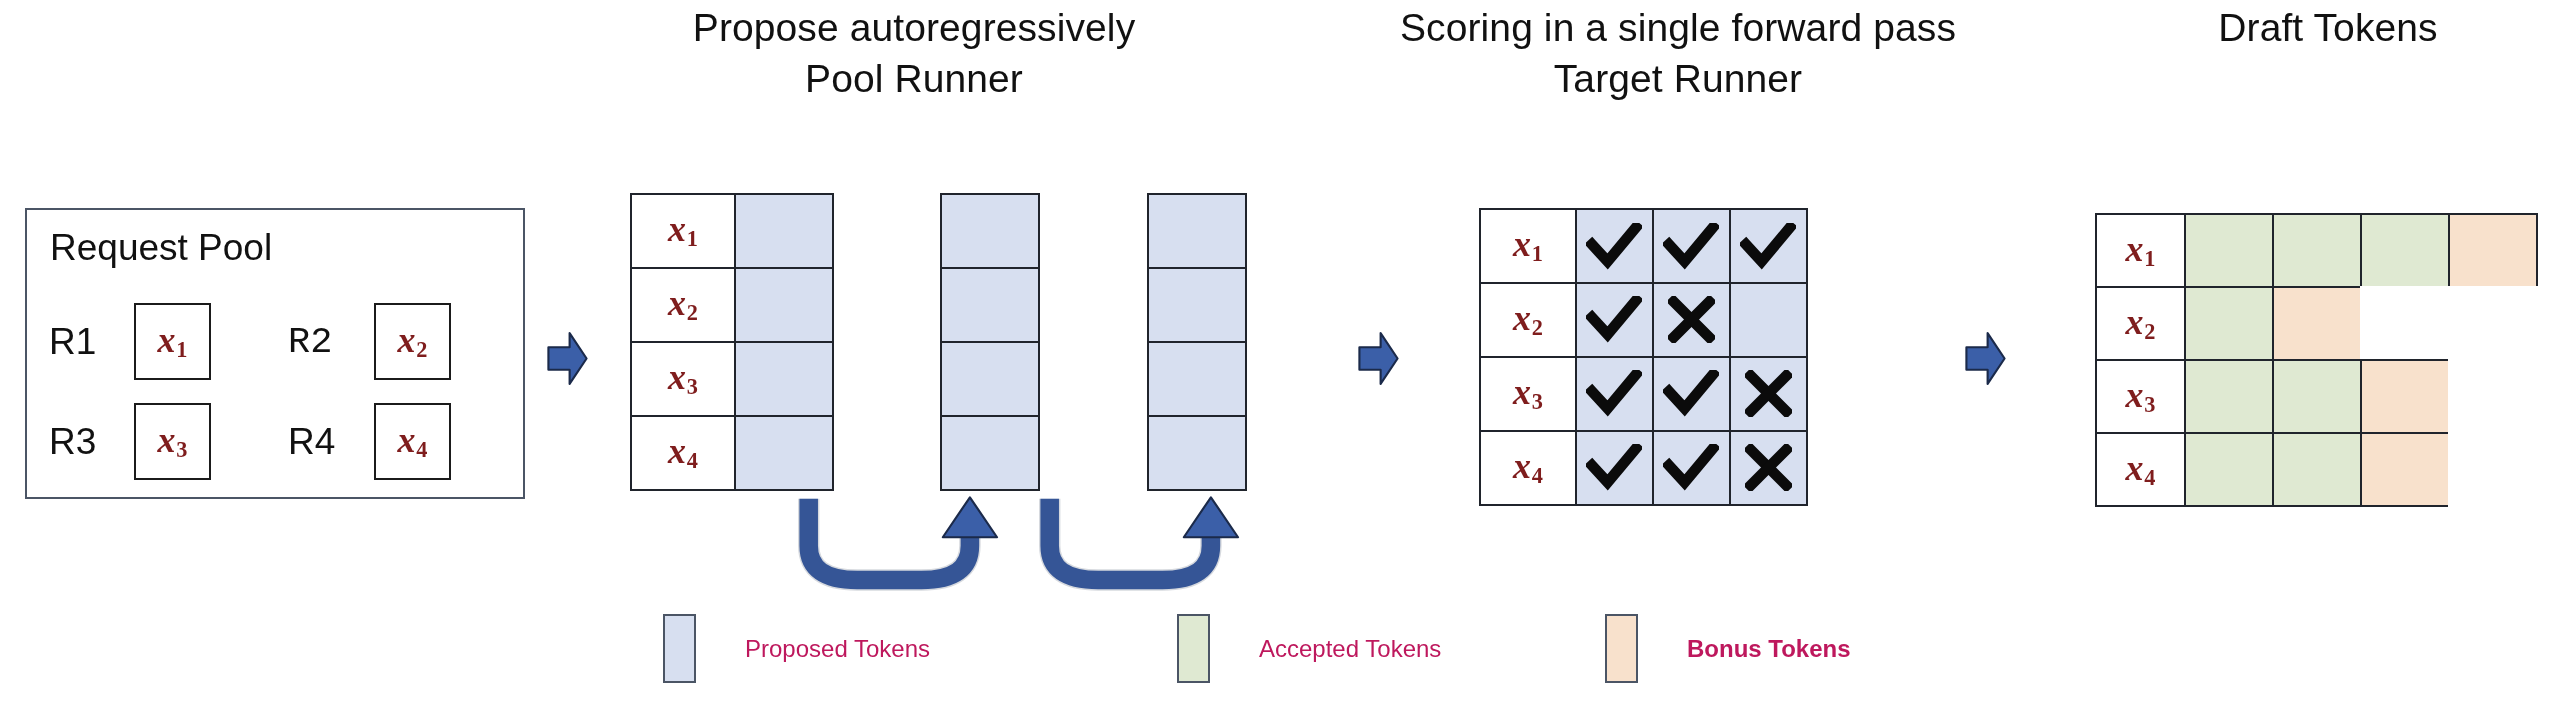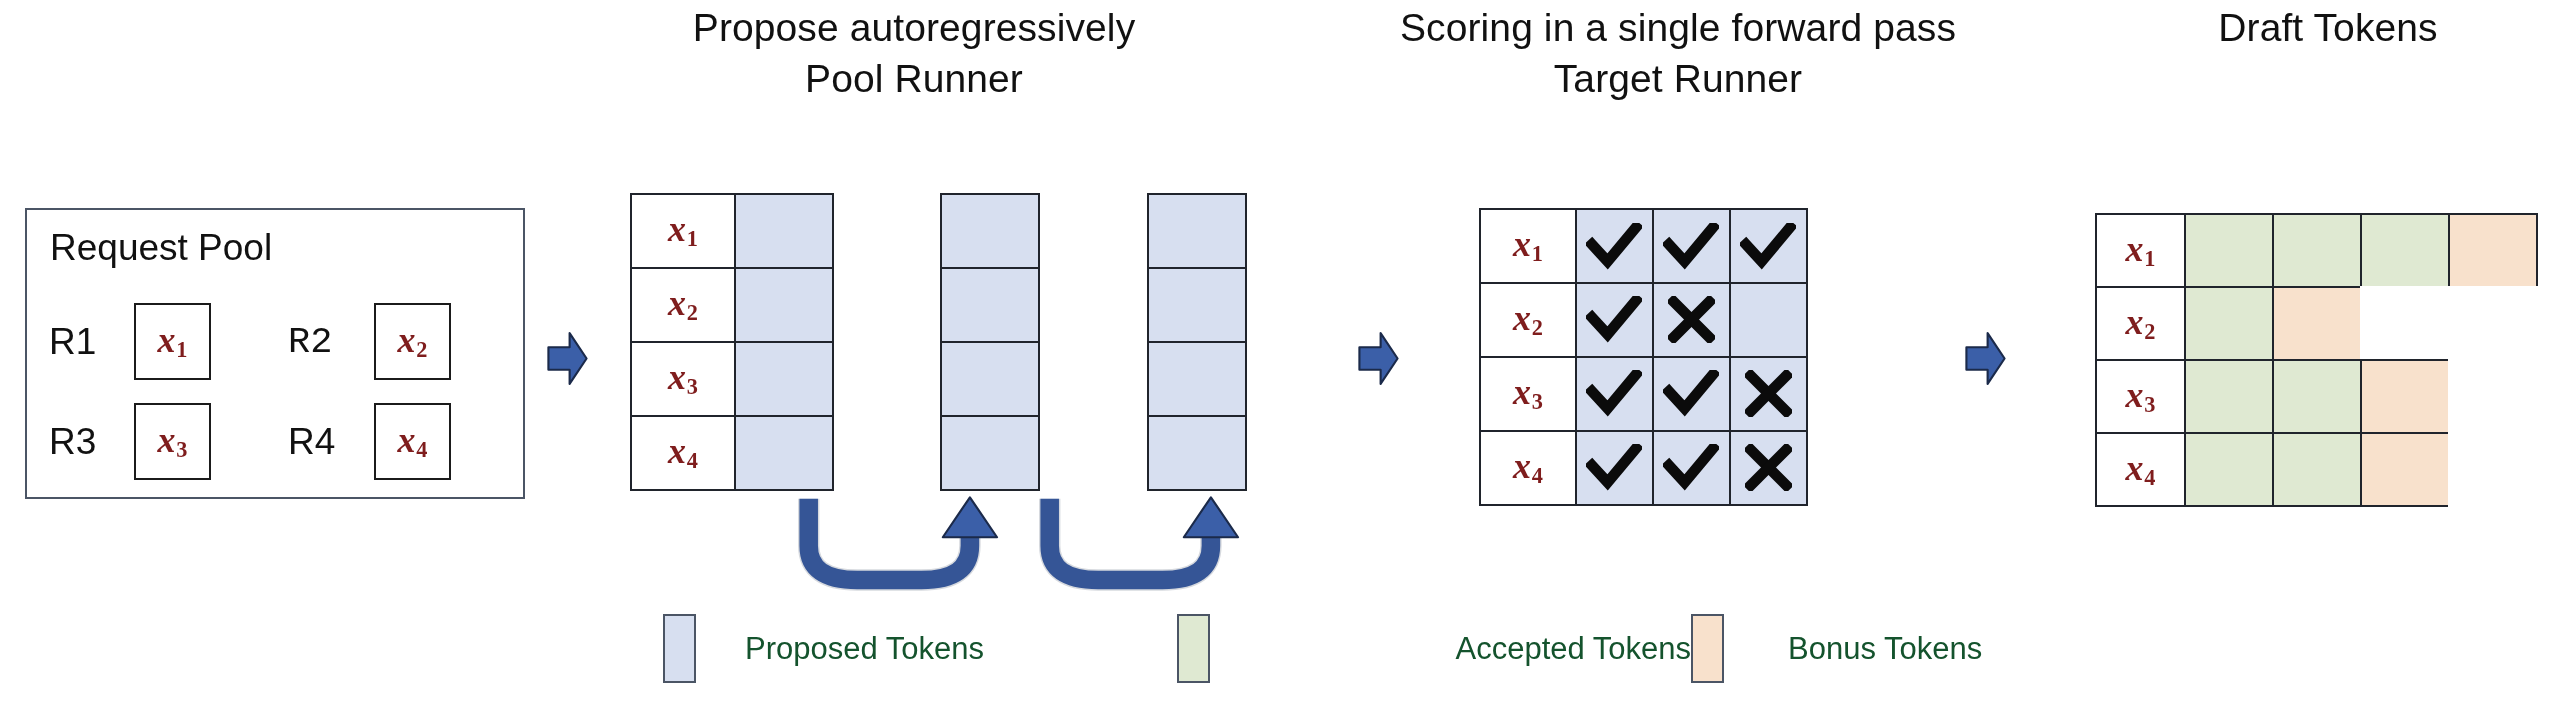--- a/index.html
+++ b/index.html
@@ -25,21 +25,21 @@
   .tgtcell{width:79px;height:76px;border:2.1px solid #20242c;box-sizing:border-box;background:#d7dff0;
            display:flex;align-items:center;justify-content:center;}
   .acccell{width:90px;height:75px;border:2.1px solid #20242c;box-sizing:border-box;}
   .acc-green{background:#dfe9d2;}
   .acc-orange{background:#f8e1cc;}
   .acc-empty{background:#fff;border-color:transparent;}
   svg.mk{display:block;}
 
   
   .legend-sw{width:33px;height:69px;border:2.9px solid #4b5565;box-sizing:border-box;}
-  .legend-tx{font-size:31px;color:#14532d;white-space:nowrap;}
+  .legend-tx{font-size:24px;color:#be185d;white-space:nowrap;}
 </style>
 </head>
 <body>
 
 <div class="abs hdr" style="left:664px;top:5.7px;width:500px;">Propose autoregressively</div>
 <div class="abs hdr" style="left:664px;top:57px;width:500px;">Pool Runner</div>
 
 <div class="abs hdr" style="left:1378px;top:5.7px;width:600px;">Scoring in a single forward pass</div>
 <div class="abs hdr" style="left:1378px;top:57px;width:600px;">Target Runner</div>
 
@@ -266,23 +266,23 @@
     <div class="acccell acc-empty" style="margin-left:-2.1px;"></div>
   </div>
 </div>
 
 <div class="abs" style="left:663px;top:614px;">
   <div style="display:flex;align-items:center;">
     <div style="display:flex;align-items:center;width:514px;">
       <div class="legend-sw" style="background:#d7dff0;"></div>
       <div class="legend-tx" style="margin-left:49px;">Proposed Tokens</div>
     </div>
-    <div style="display:flex;align-items:center;width:514px;justify-content:space-between;">
+    <div style="display:flex;align-items:center;width:428px;">
       <div class="legend-sw" style="background:#dfe9d2;"></div>
       <div class="legend-tx" style="margin-left:49px;">Accepted Tokens</div>
     </div>
     <div style="display:flex;align-items:center;">
       <div class="legend-sw" style="background:#f8e1cc;"></div>
-      <div class="legend-tx" style="margin-left:64px;">Bonus Tokens</div>
+      <div class="legend-tx" style="margin-left:49px;font-weight:bold;">Bonus Tokens</div>
     </div>
   </div>
 </div>
 
 
 </body></html>

